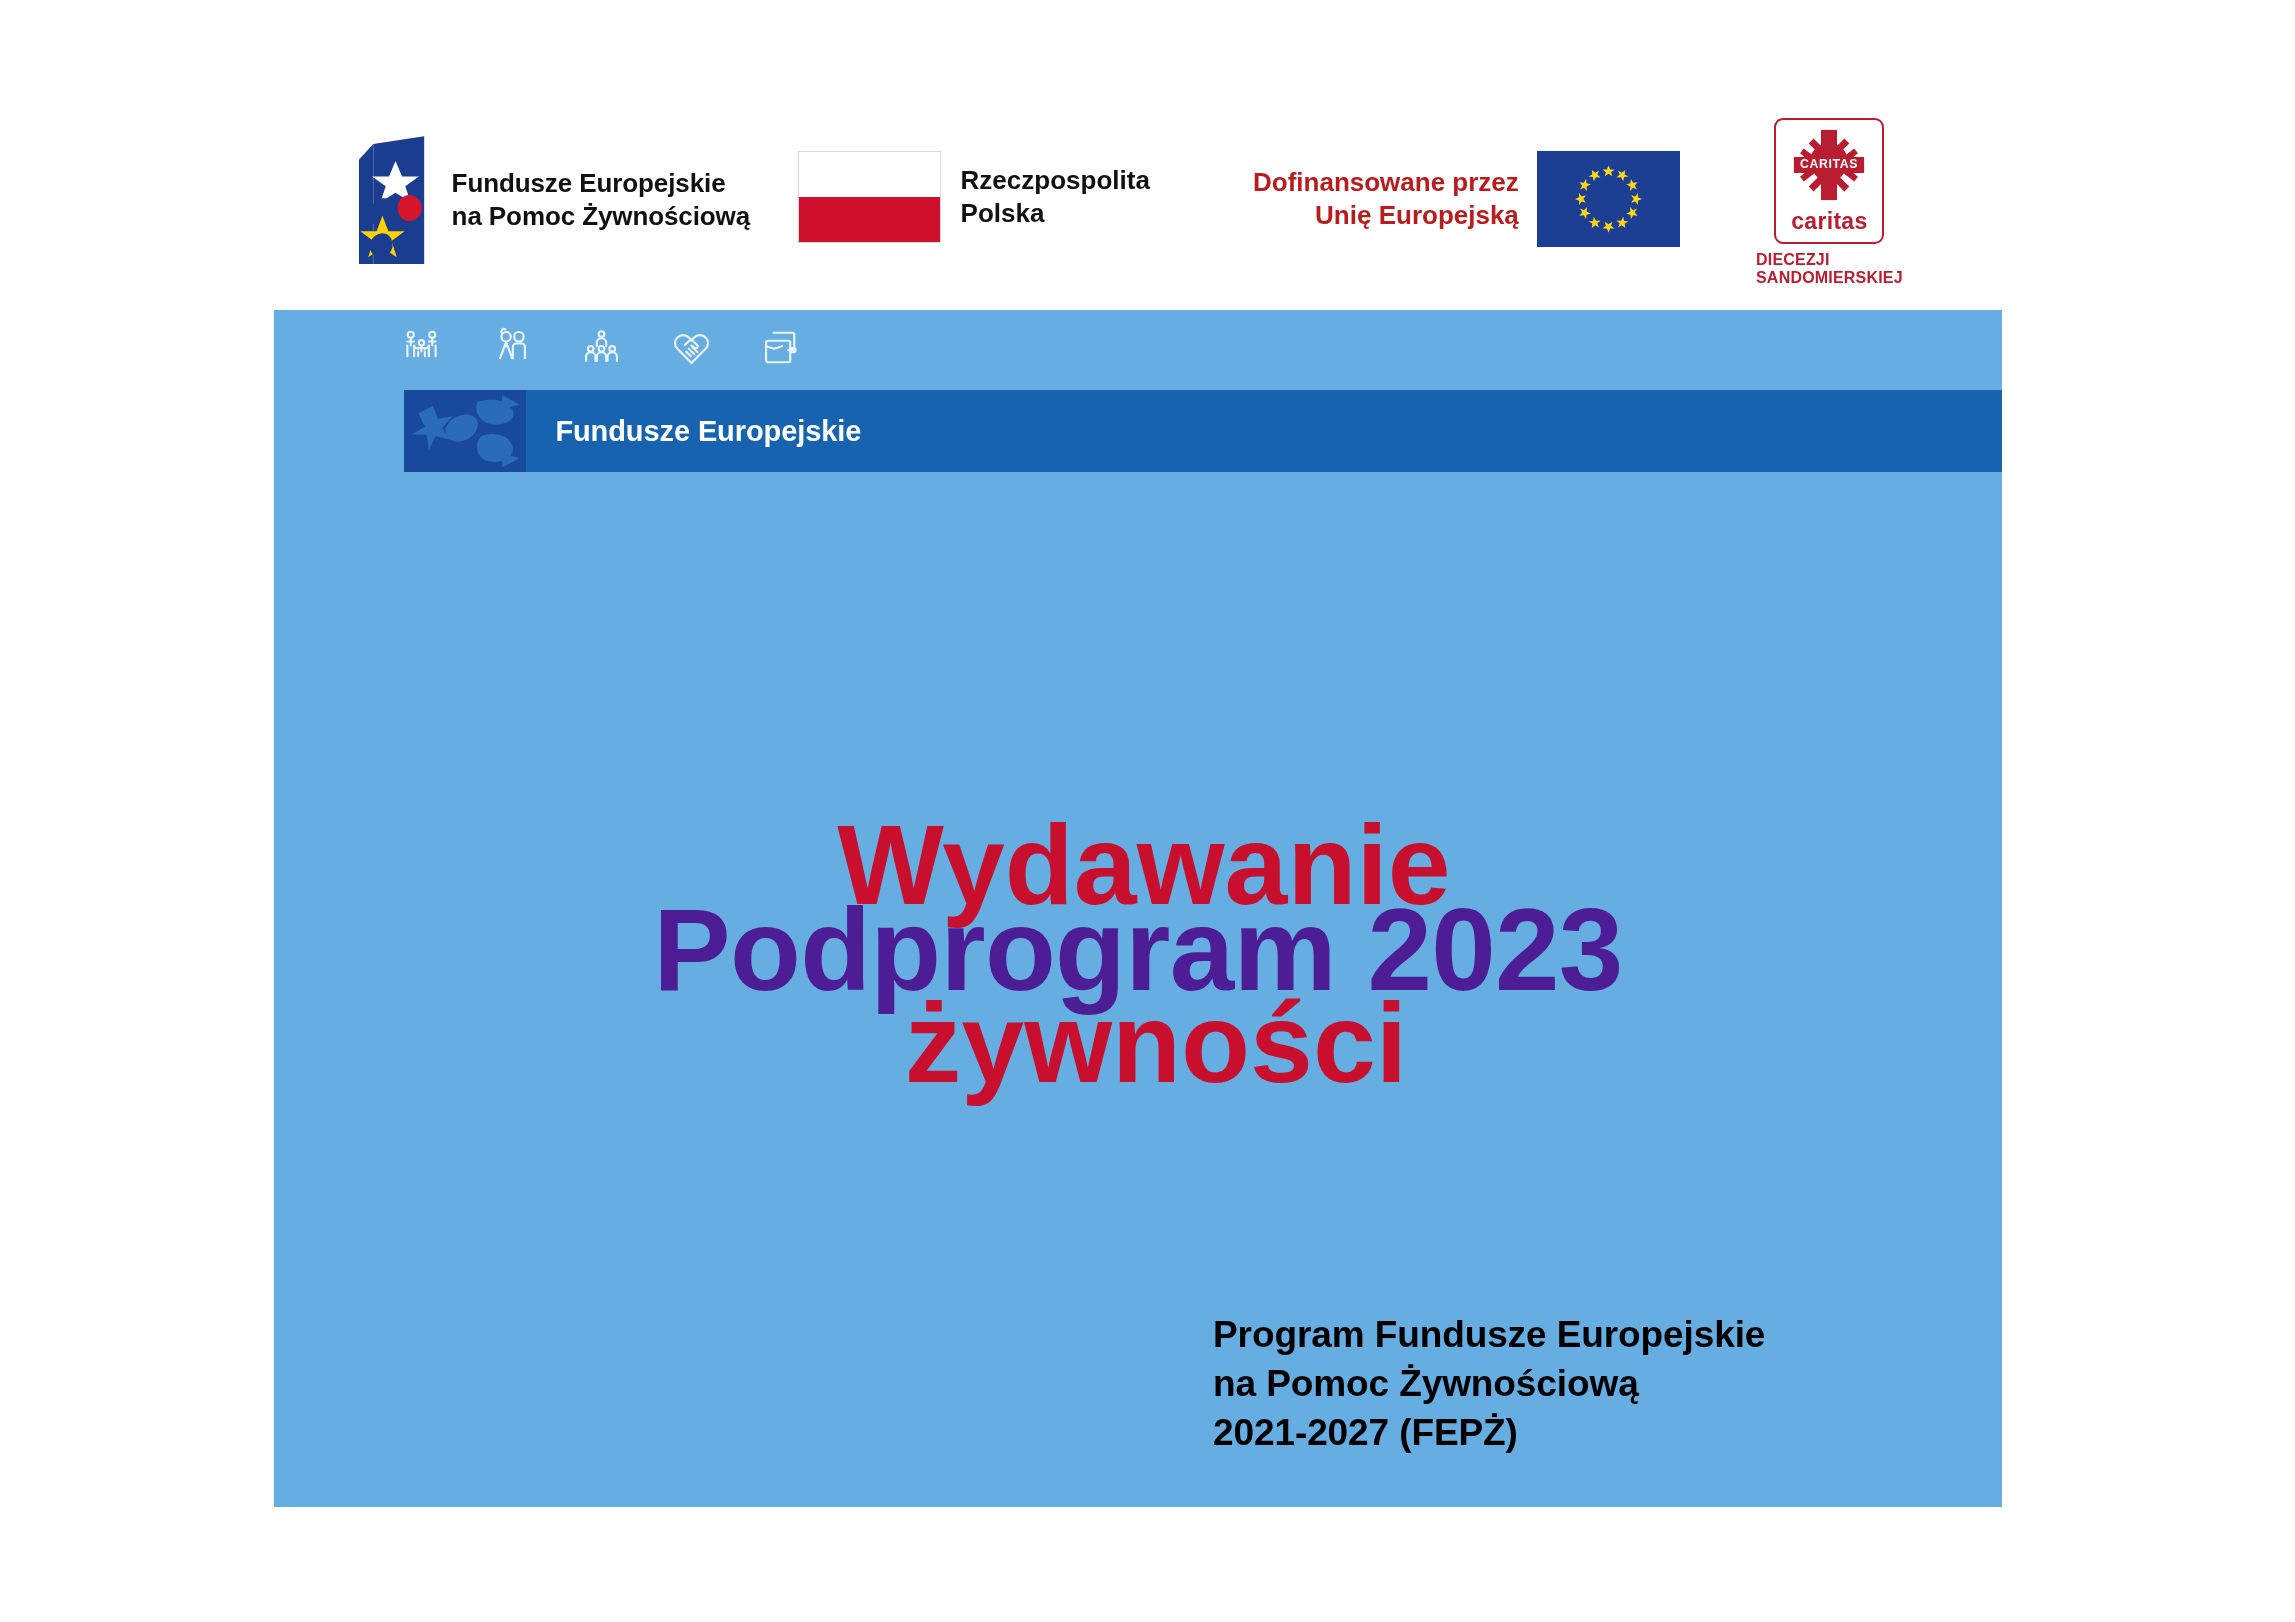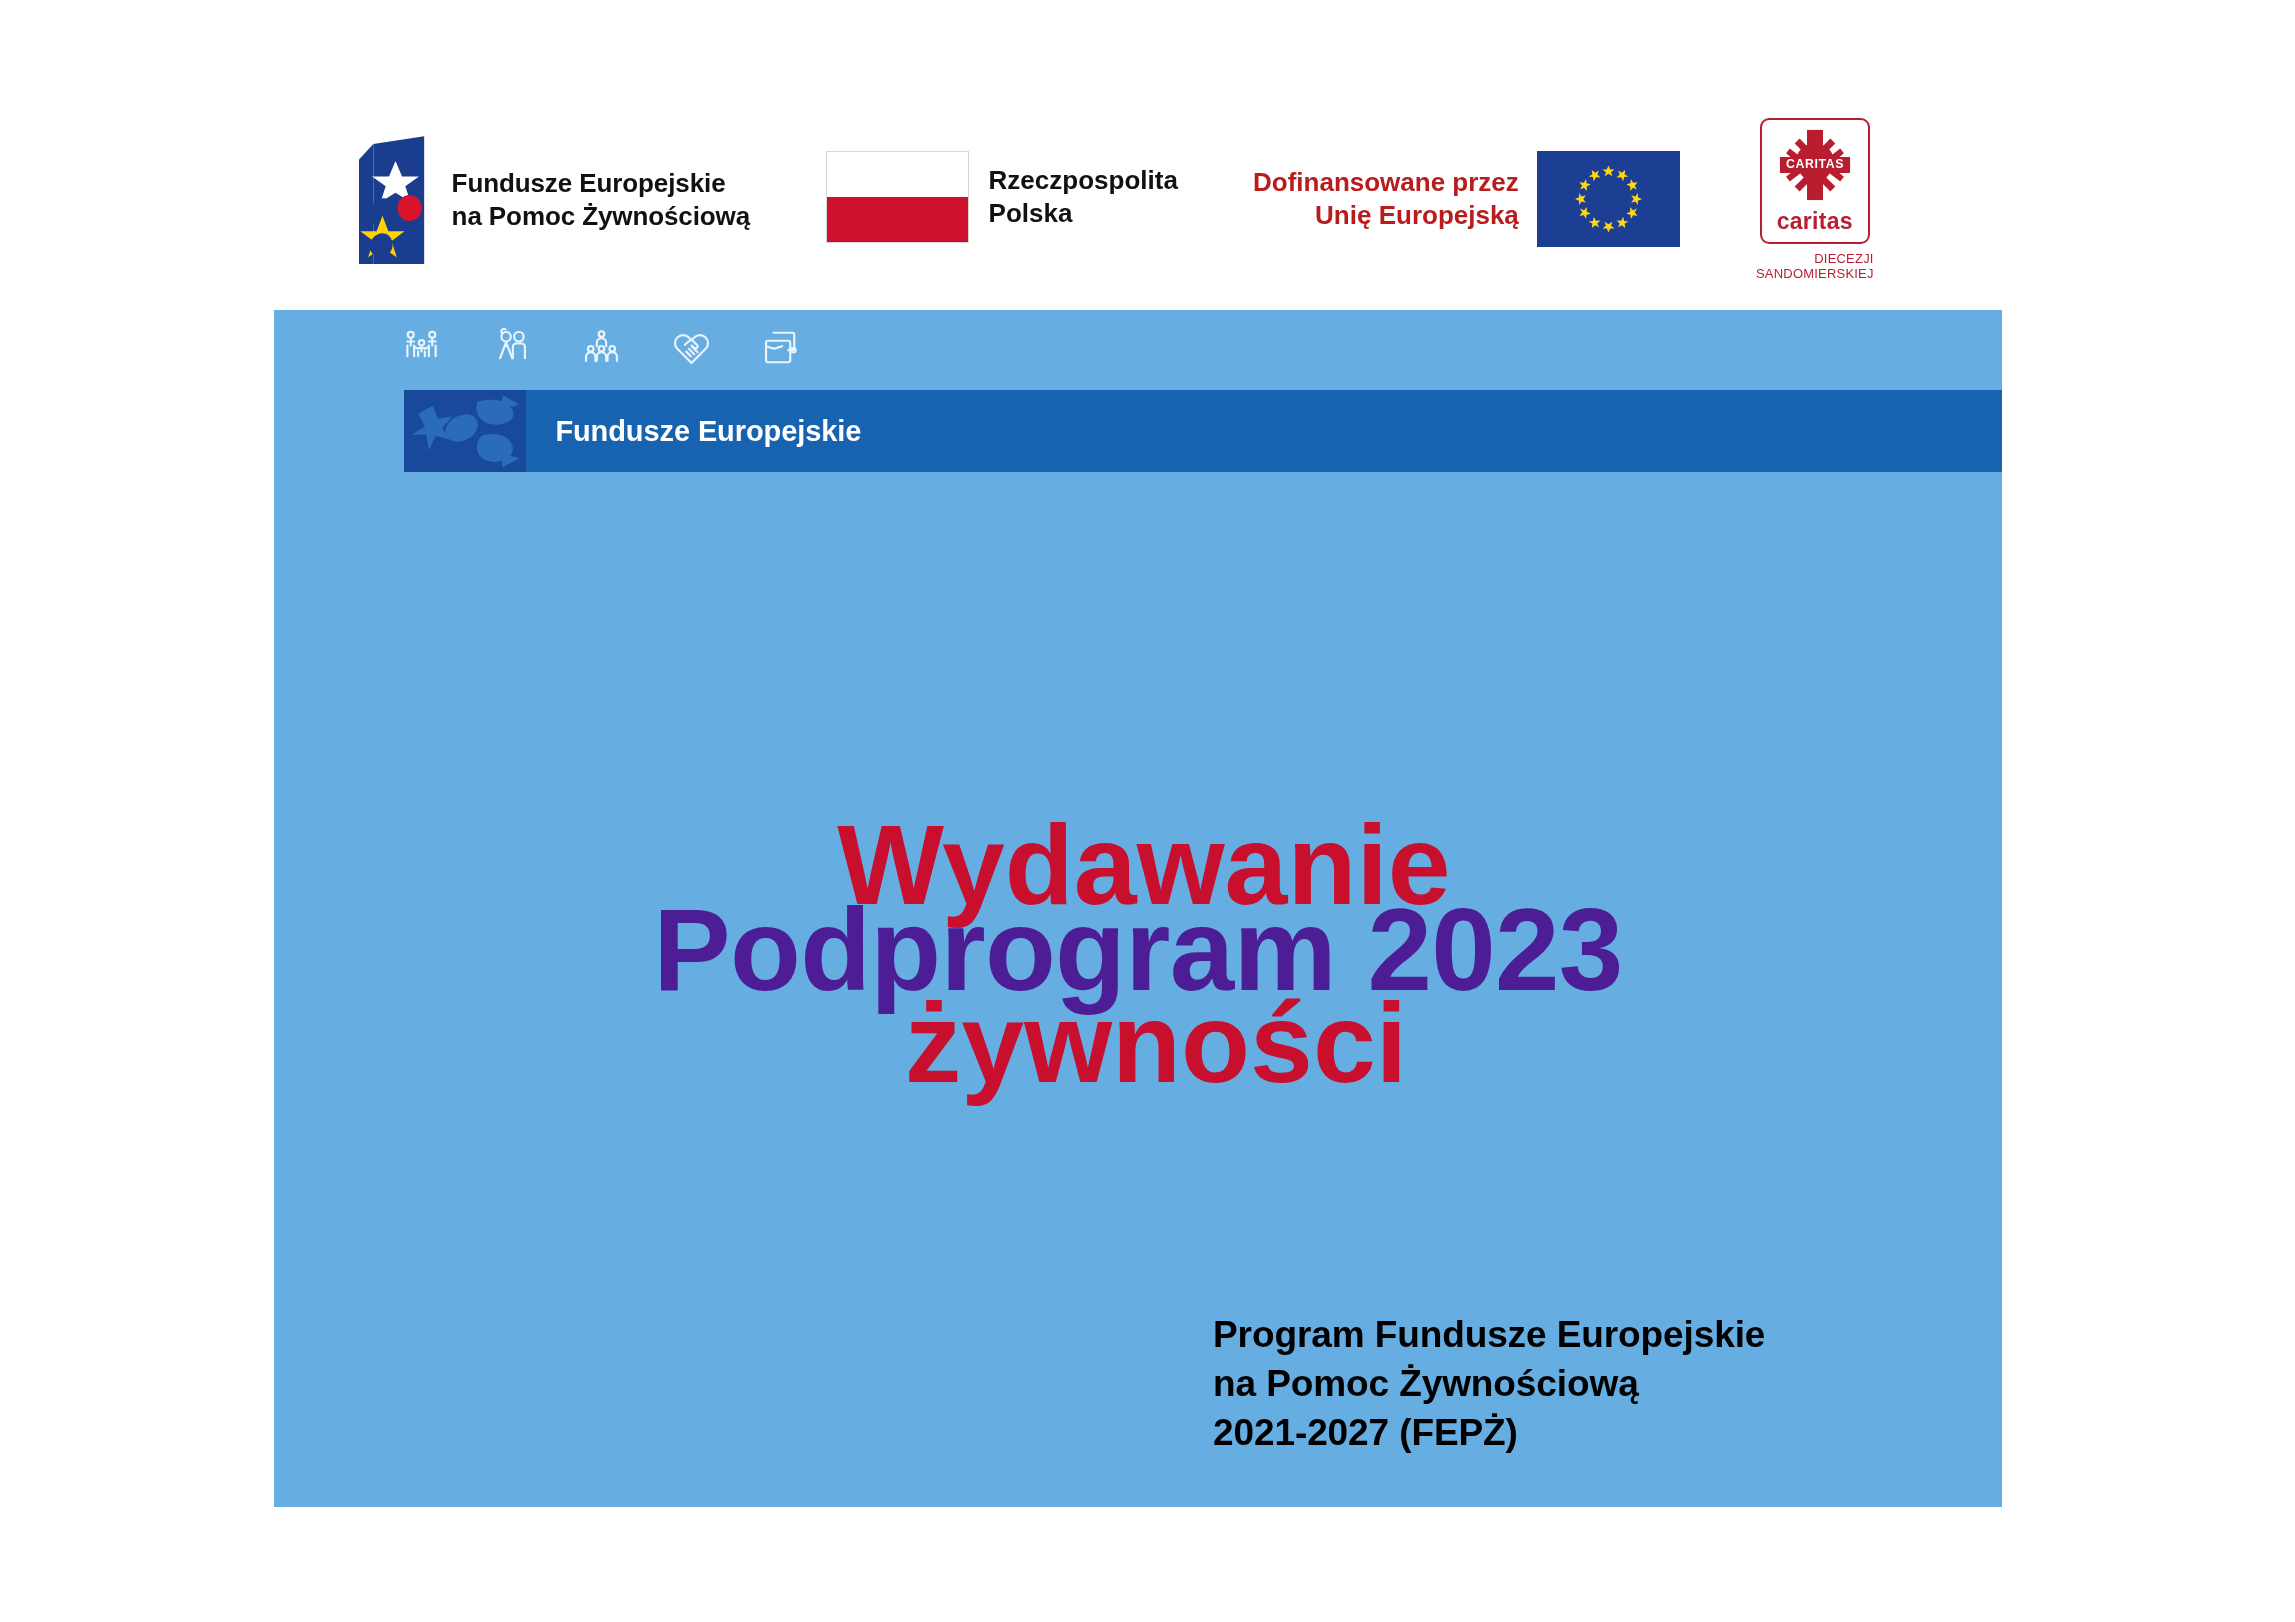--- a/index.html
+++ b/index.html
@@ -44,21 +44,21 @@
     margin-left: 19.6px;
     font-size: 26px;
     font-weight: 700;
     line-height: 1.28;
     color: #111111;
     white-space: pre-line;
     letter-spacing: -0.1px;
   }
 
   
-  #pl-logo-block { left: 826px; top: 33px; }
+  #pl-logo-block { left: 798px; top: 33px; }
   .pl-flag {
     width: 143px;
     height: 92px;
     border: 0.7px solid #d7d7d7;
     box-sizing: border-box;
     flex: 0 0 auto;
     background: linear-gradient(to bottom, #ffffff 0 50%, #cf102d 50% 100%);
   }
   .pl-text {
     margin-left: 19.6px;
@@ -111,24 +111,24 @@
   }
   .caritas-word {
     font-size: 23px;
     font-weight: 700;
     color: #b81e30;
     letter-spacing: 0.3px;
     margin-top: 1.3px;
   }
   .caritas-sub {
     margin-top: 6.5px;
-    font-size: 13px;
-    font-weight: 400;
+    font-size: 16px;
+    font-weight: 700;
     color: #b81e30;
-    text-align: right;
+    text-align: left;
     line-height: 1.18;
     white-space: pre-line;
     letter-spacing: 0.2px;
   }
 
   
   .panel {
     position: absolute;
     left: 274px;
     top: 310px;

